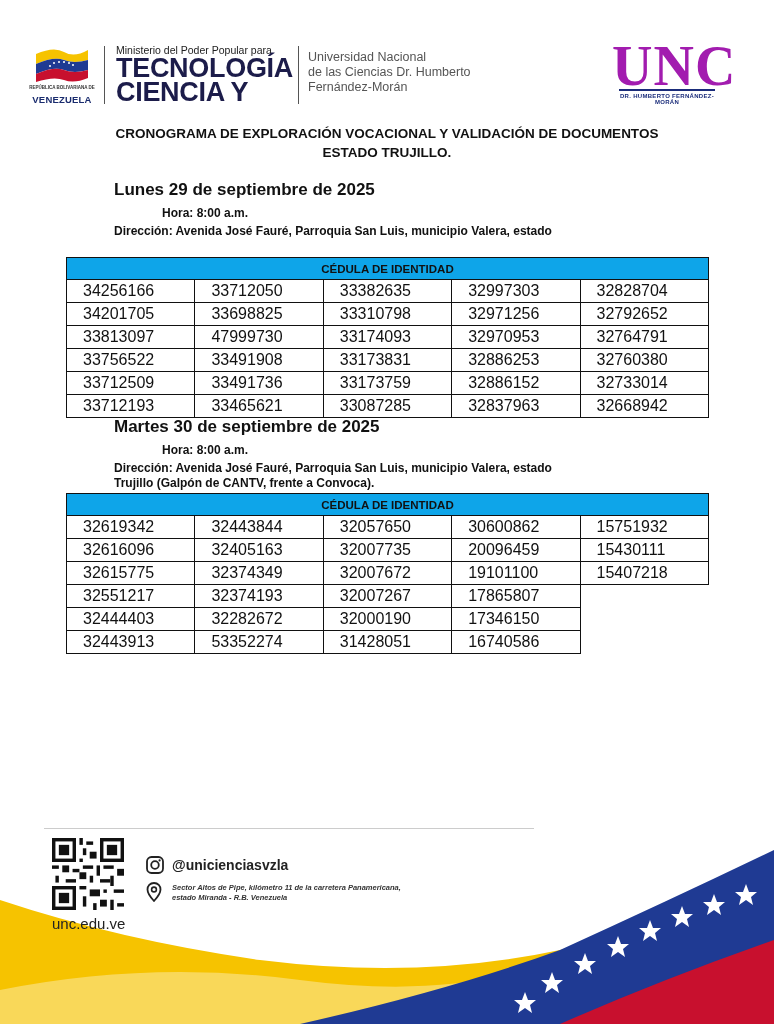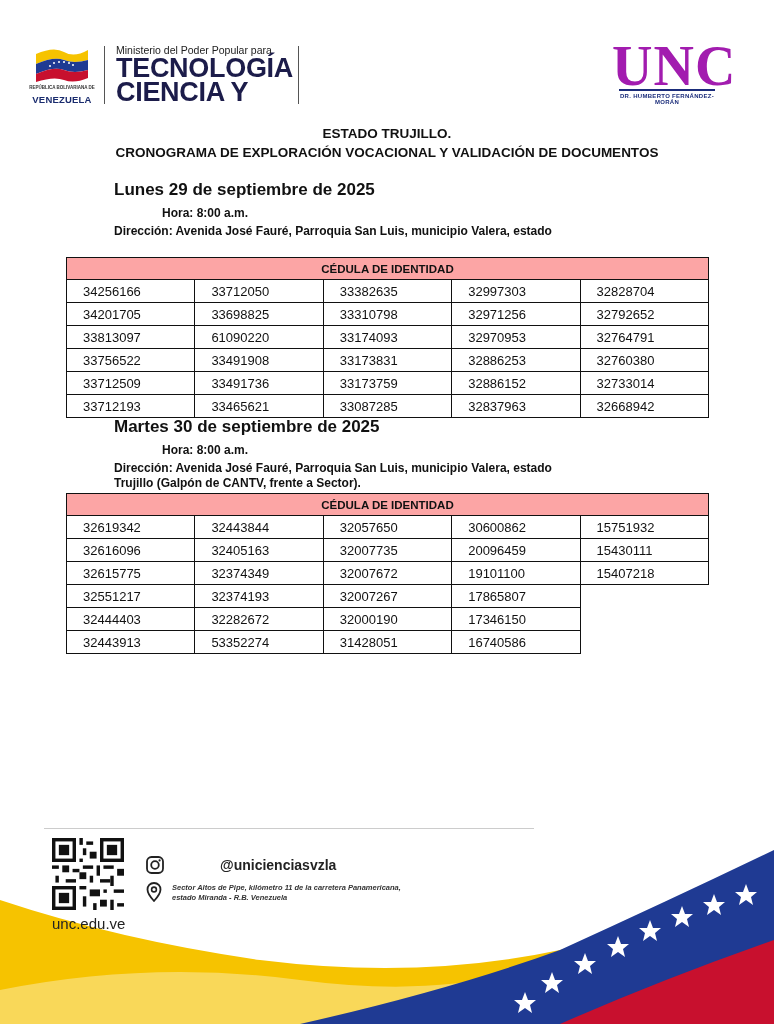--- a/index.html
+++ b/index.html
@@ -24,30 +24,30 @@
 
     
     .doc-title { position: absolute; top: 124px; left: 0; width: 774px; text-align: center; font-weight: bold; font-size: 13.5px; line-height: 19px; color: #111; }
 
     
     .day-title { position: absolute; left: 114px; font-size: 17px; font-weight: bold; color: #111; }
     .hora { position: absolute; left: 114px; font-size: 12px; font-weight: bold; margin-left: 48px; }
     .direccion { position: absolute; left: 114px; width: 548px; font-size: 12px; font-weight: bold; line-height: 15px; text-align: justify; text-align-last: left; }
 
     table.ci { position: absolute; left: 66px; width: 643px; border-collapse: collapse; }
-    table.ci th { background: #fca5a5; border: 1.5px solid #111; font-size: 11.5px; font-weight: bold; height: 22px; text-align: center; }
-    table.ci td { border: 1.5px solid #111; font-size: 13px; height: 23px; padding-left: 16px; width: 20%; }
+    table.ci th { background: #0ea5e9; border: 1.5px solid #111; font-size: 11.5px; font-weight: bold; height: 22px; text-align: center; }
+    table.ci td { border: 1.5px solid #111; font-size: 16px; height: 23px; padding-left: 16px; width: 20%; }
     table.ci td.empty { border: none; }
 
     
     .footer-line { position: absolute; top: 828px; left: 44px; width: 490px; height: 1px; background: #ccc; }
     .qr { position: absolute; left: 52px; top: 838px; width: 72px; height: 72px; }
     .website { position: absolute; left: 52px; top: 915px; font-size: 15px; color: #222; }
     .ig-icon { position: absolute; left: 146px; top: 856px; width: 18px; height: 18px; }
-    .ig-handle { position: absolute; left: 172px; top: 857px; font-size: 14px; font-weight: bold; color: #222; margin-left: 48px; }
+    .ig-handle { position: absolute; left: 172px; top: 857px; font-size: 14px; font-weight: bold; color: #222; }
     .pin-icon { position: absolute; left: 146px; top: 882px; width: 16px; height: 20px; }
     .address { position: absolute; left: 172px; top: 883px; font-size: 7.5px; font-style: italic; font-weight: bold; color: #333; line-height: 10px; width: 300px; }
 
     .bg-wave { position: absolute; left: 0; top: 840px; width: 774px; height: 184px; }
   </style>
 </head>
 <body>
 
 <div class="header">
   <div class="flag-logo">
@@ -67,30 +67,35 @@
     <div class="flag-label">REPÚBLICA BOLIVARIANA DE</div>
     <div class="flag-country">VENEZUELA</div>
   </div>
   <div class="vsep" style="left:104px;"></div>
   <div class="ministry">
     <div class="ministry-small">Ministerio del Poder Popular para</div>
     <div class="ministry-big">TECNOLOGÍA</div>
     <div class="ministry-big">CIENCIA Y</div>
   </div>
   <div class="vsep" style="left:298px;"></div>
+  <div class="unc-text">
+    <div>Universidad Nacional</div>
+    <div>de las Ciencias Dr. Humberto</div>
+    <div>Fernández-Morán</div>
+  </div>
   <div class="unc-logo">
     <div class="unc-letters">UNC</div>
     <div class="unc-underline"></div>
     <div class="unc-sub">DR. HUMBERTO FERNÁNDEZ-MORÁN</div>
   </div>
 </div>
 
 <div class="doc-title">
+  <div>CRONOGRAMA DE EXPLORACIÓN VOCACIONAL Y VALIDACIÓN DE DOCUMENTOS</div>
   <div>ESTADO TRUJILLO.</div>
-  <div>CRONOGRAMA DE EXPLORACIÓN VOCACIONAL Y VALIDACIÓN DE DOCUMENTOS</div>
 </div>
 
 <div class="day-title" style="top:180px;">Lunes 29 de septiembre de 2025</div>
 <div class="hora" style="top:206px;">Hora: 8:00 a.m.</div>
 <div class="direccion" style="top:224px;">
   <div>Dirección: Avenida José Fauré, Parroquia San Luis, municipio Valera, estado</div>
 </div>
 <table class="ci" style="top:257px;">
   <thead>
     <tr>
@@ -107,21 +112,21 @@
       </tr>
       <tr>
         <td>34201705</td>
         <td>33698825</td>
         <td>33310798</td>
         <td>32971256</td>
         <td>32792652</td>
       </tr>
       <tr>
         <td>33813097</td>
-        <td>61090220</td>
+        <td>47999730</td>
         <td>33174093</td>
         <td>32970953</td>
         <td>32764791</td>
       </tr>
       <tr>
         <td>33756522</td>
         <td>33491908</td>
         <td>33173831</td>
         <td>32886253</td>
         <td>32760380</td>
@@ -140,21 +145,21 @@
         <td>32837963</td>
         <td>32668942</td>
       </tr>
     </tbody>
 </table>
 
 <div class="day-title" style="top:417px;">Martes 30 de septiembre de 2025</div>
 <div class="hora" style="top:443px;">Hora: 8:00 a.m.</div>
 <div class="direccion" style="top:461px;">
   <div>Dirección: Avenida José Fauré, Parroquia San Luis, municipio Valera, estado</div>
-  <div>Trujillo (Galpón de CANTV, frente a Sector).</div>
+  <div>Trujillo (Galpón de CANTV, frente a Convoca).</div>
 </div>
 <table class="ci" style="top:493px;">
   <thead>
     <tr>
         <th colspan="5">CÉDULA DE IDENTIDAD</th>
       </tr>
   </thead>
   <tbody id="tbody-1">
       <tr>
         <td>32619342</td>

